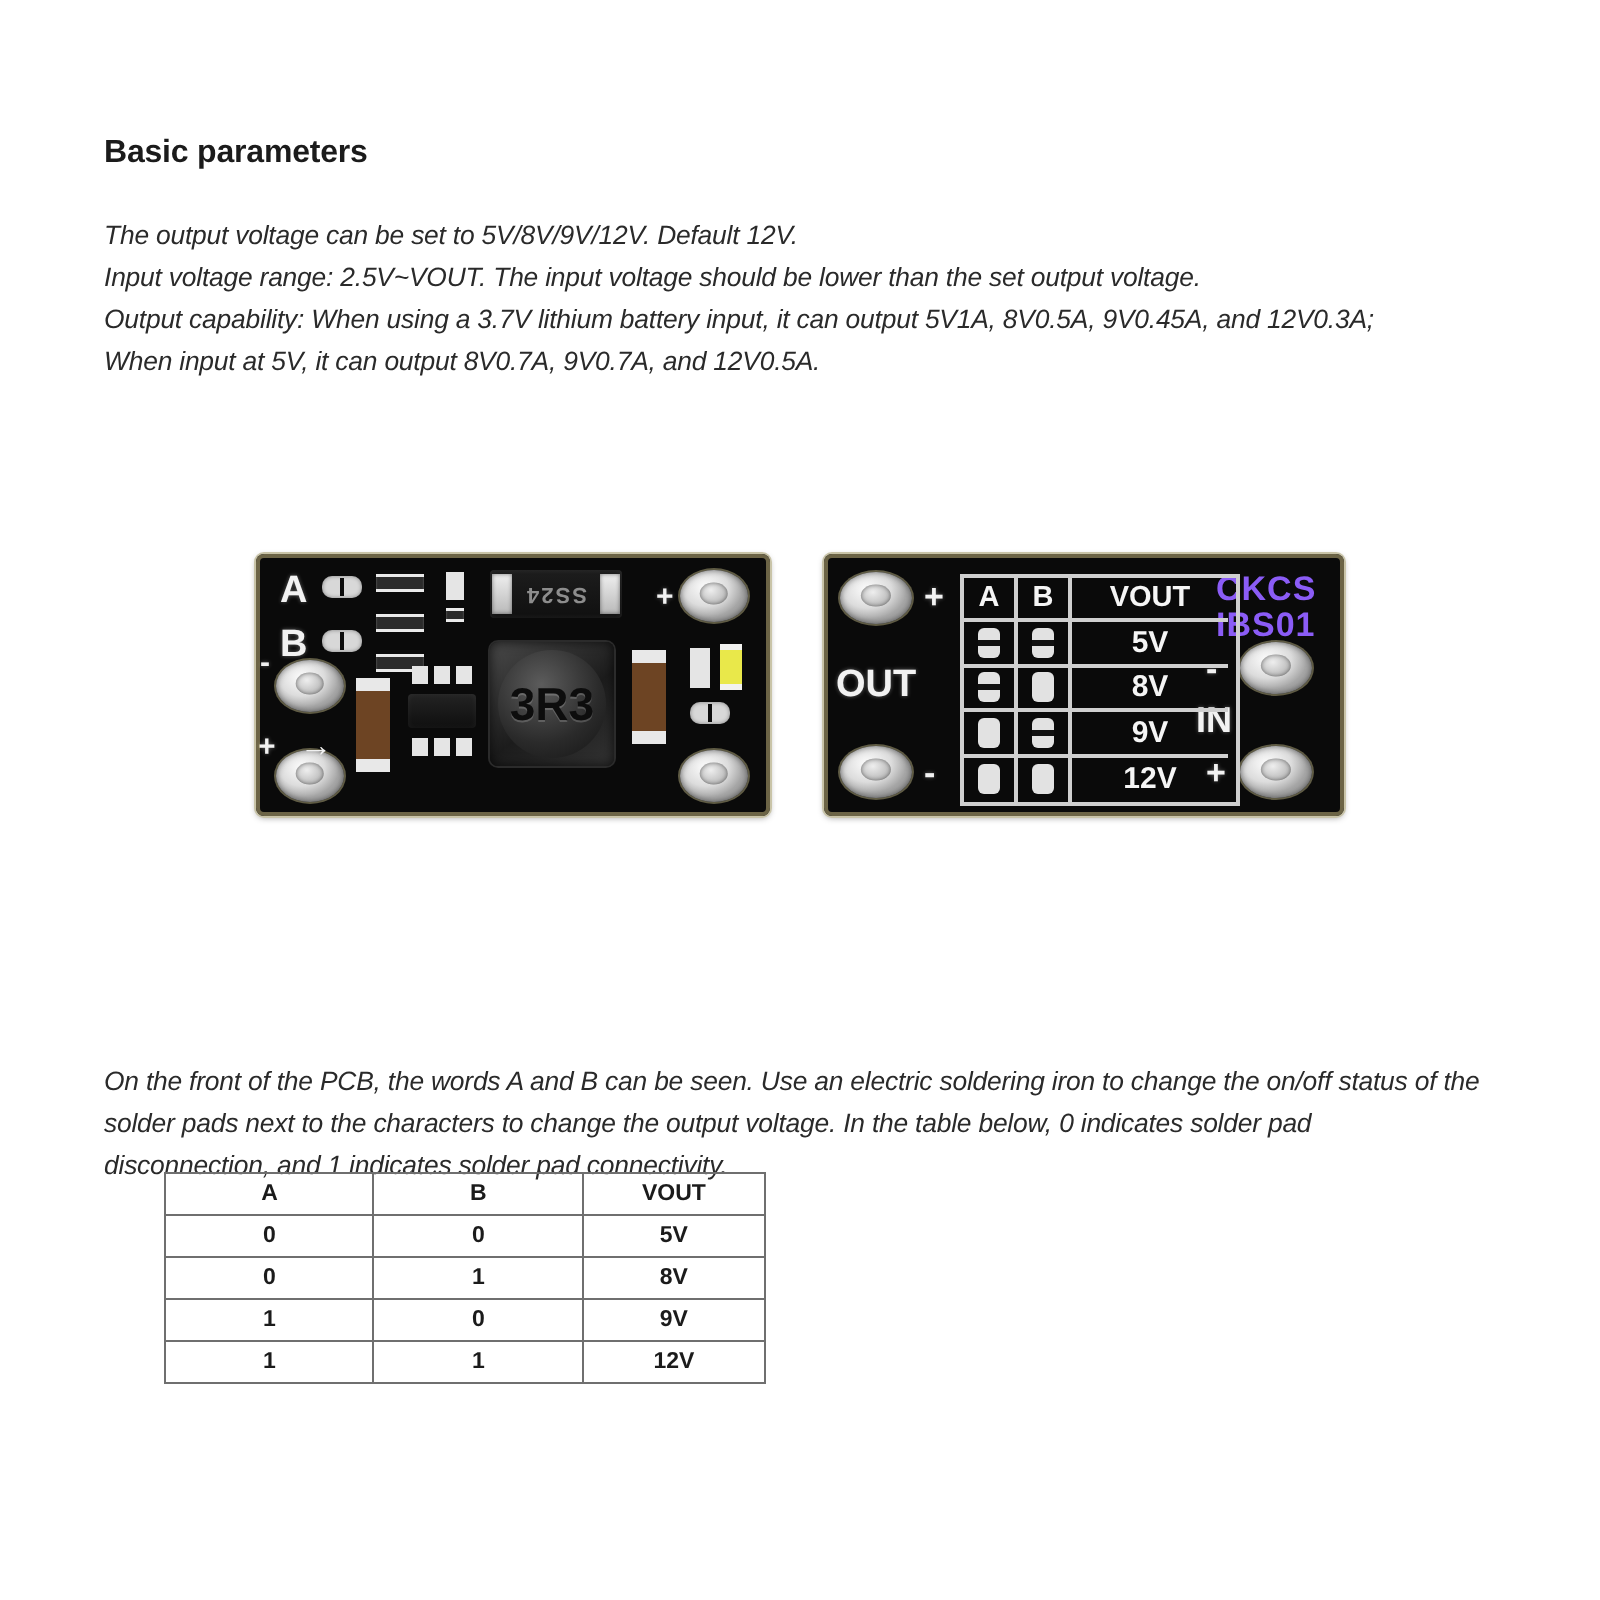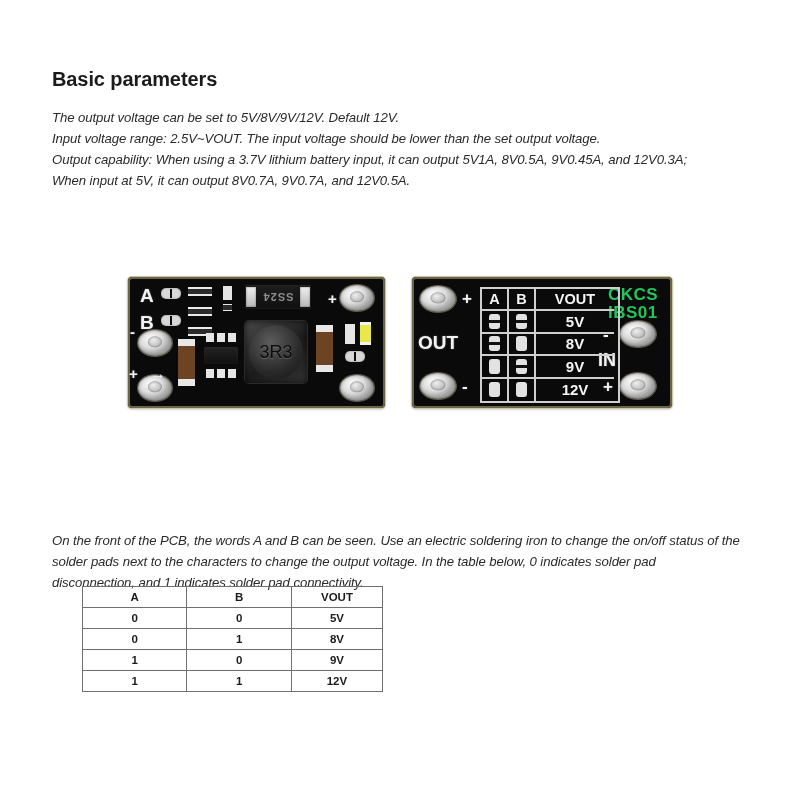--- a/index.html
+++ b/index.html
@@ -14,21 +14,21 @@
     font-family: "Liberation Sans", sans-serif;
     color: #231f20;
     overflow: hidden;
   }
   .page { position: absolute; inset: 0; }
 
   
   .heading {
     position: absolute;
     left: 52px;
-    font-size: 20px;
+    font-size: 16px;
     font-weight: bold;
     letter-spacing: -0.1px;
     color: #1b1b1b;
     white-space: nowrap;
   }
   #heading-basic { top: 68px; }
   #heading-voltage { top: 468px; }
 
   .para {
     position: absolute;
@@ -146,21 +146,21 @@
     border-radius: 4px;
     box-shadow: inset 0 0 6px rgba(0,0,0,.7), 0 0 0 1px #2b2b2b;
   }
   .inductor .core {
     position: absolute; inset: 4px;
     border-radius: 50%;
     background: radial-gradient(circle at 40% 32%, #5c5c5c, #2a2a2a 60%, #151515 100%);
     display: flex; align-items: center; justify-content: center;
   }
   .inductor .core span {
-    color: #0d0d0d; font-weight: normal; font-size: 18px;
+    color: #0d0d0d; font-weight: bold; font-size: 23px;
     font-family: "Liberation Sans", sans-serif;
     text-shadow: 0 1px 0 rgba(255,255,255,.18);
     letter-spacing: 0px;
   }
 
   .ic {
     position: absolute;
     background: linear-gradient(180deg,#232323,#0f0f0f);
     border-radius: 2px;
     box-shadow: inset 0 0 3px rgba(255,255,255,.06);
@@ -202,21 +202,21 @@
   }
   .padmark.split::before {
     content: ""; position: absolute;
     left: 0; right: 0; top: 50%;
     height: 3px; margin-top: -1.5px;
     background: #111;
   }
 
   .silk-id {
     position: absolute;
-    color: #22c55e;
+    color: #8b5cf6;
     font-weight: bold;
     font-family: "Liberation Sans", sans-serif;
     font-size: 17px;
     letter-spacing: 0.5px;
     line-height: 1.05;
     text-shadow: none;
   }
 
   
   #truth-table {

